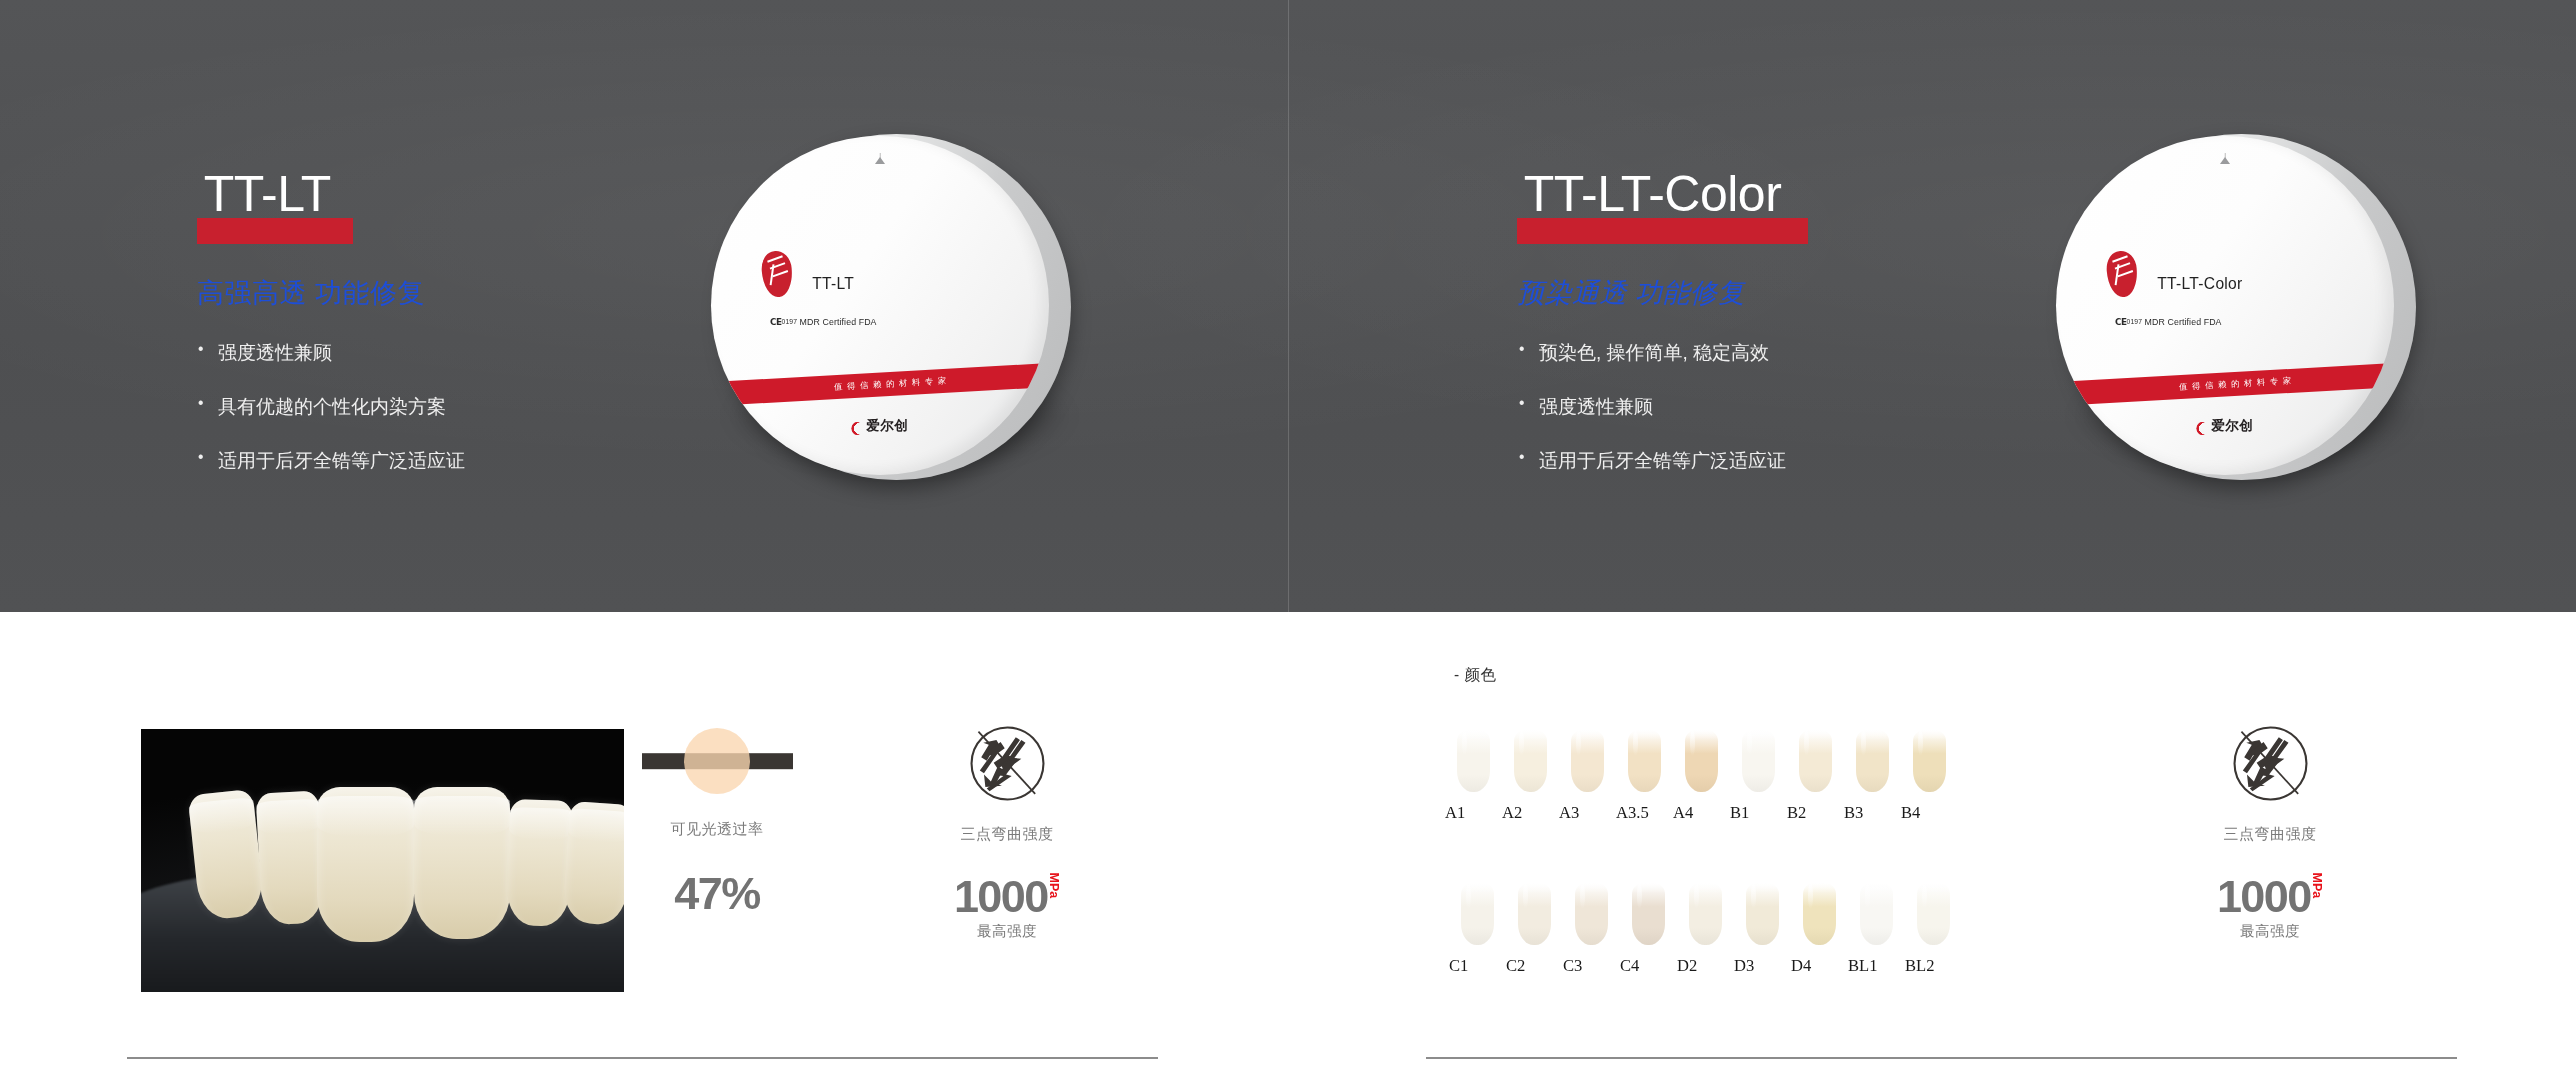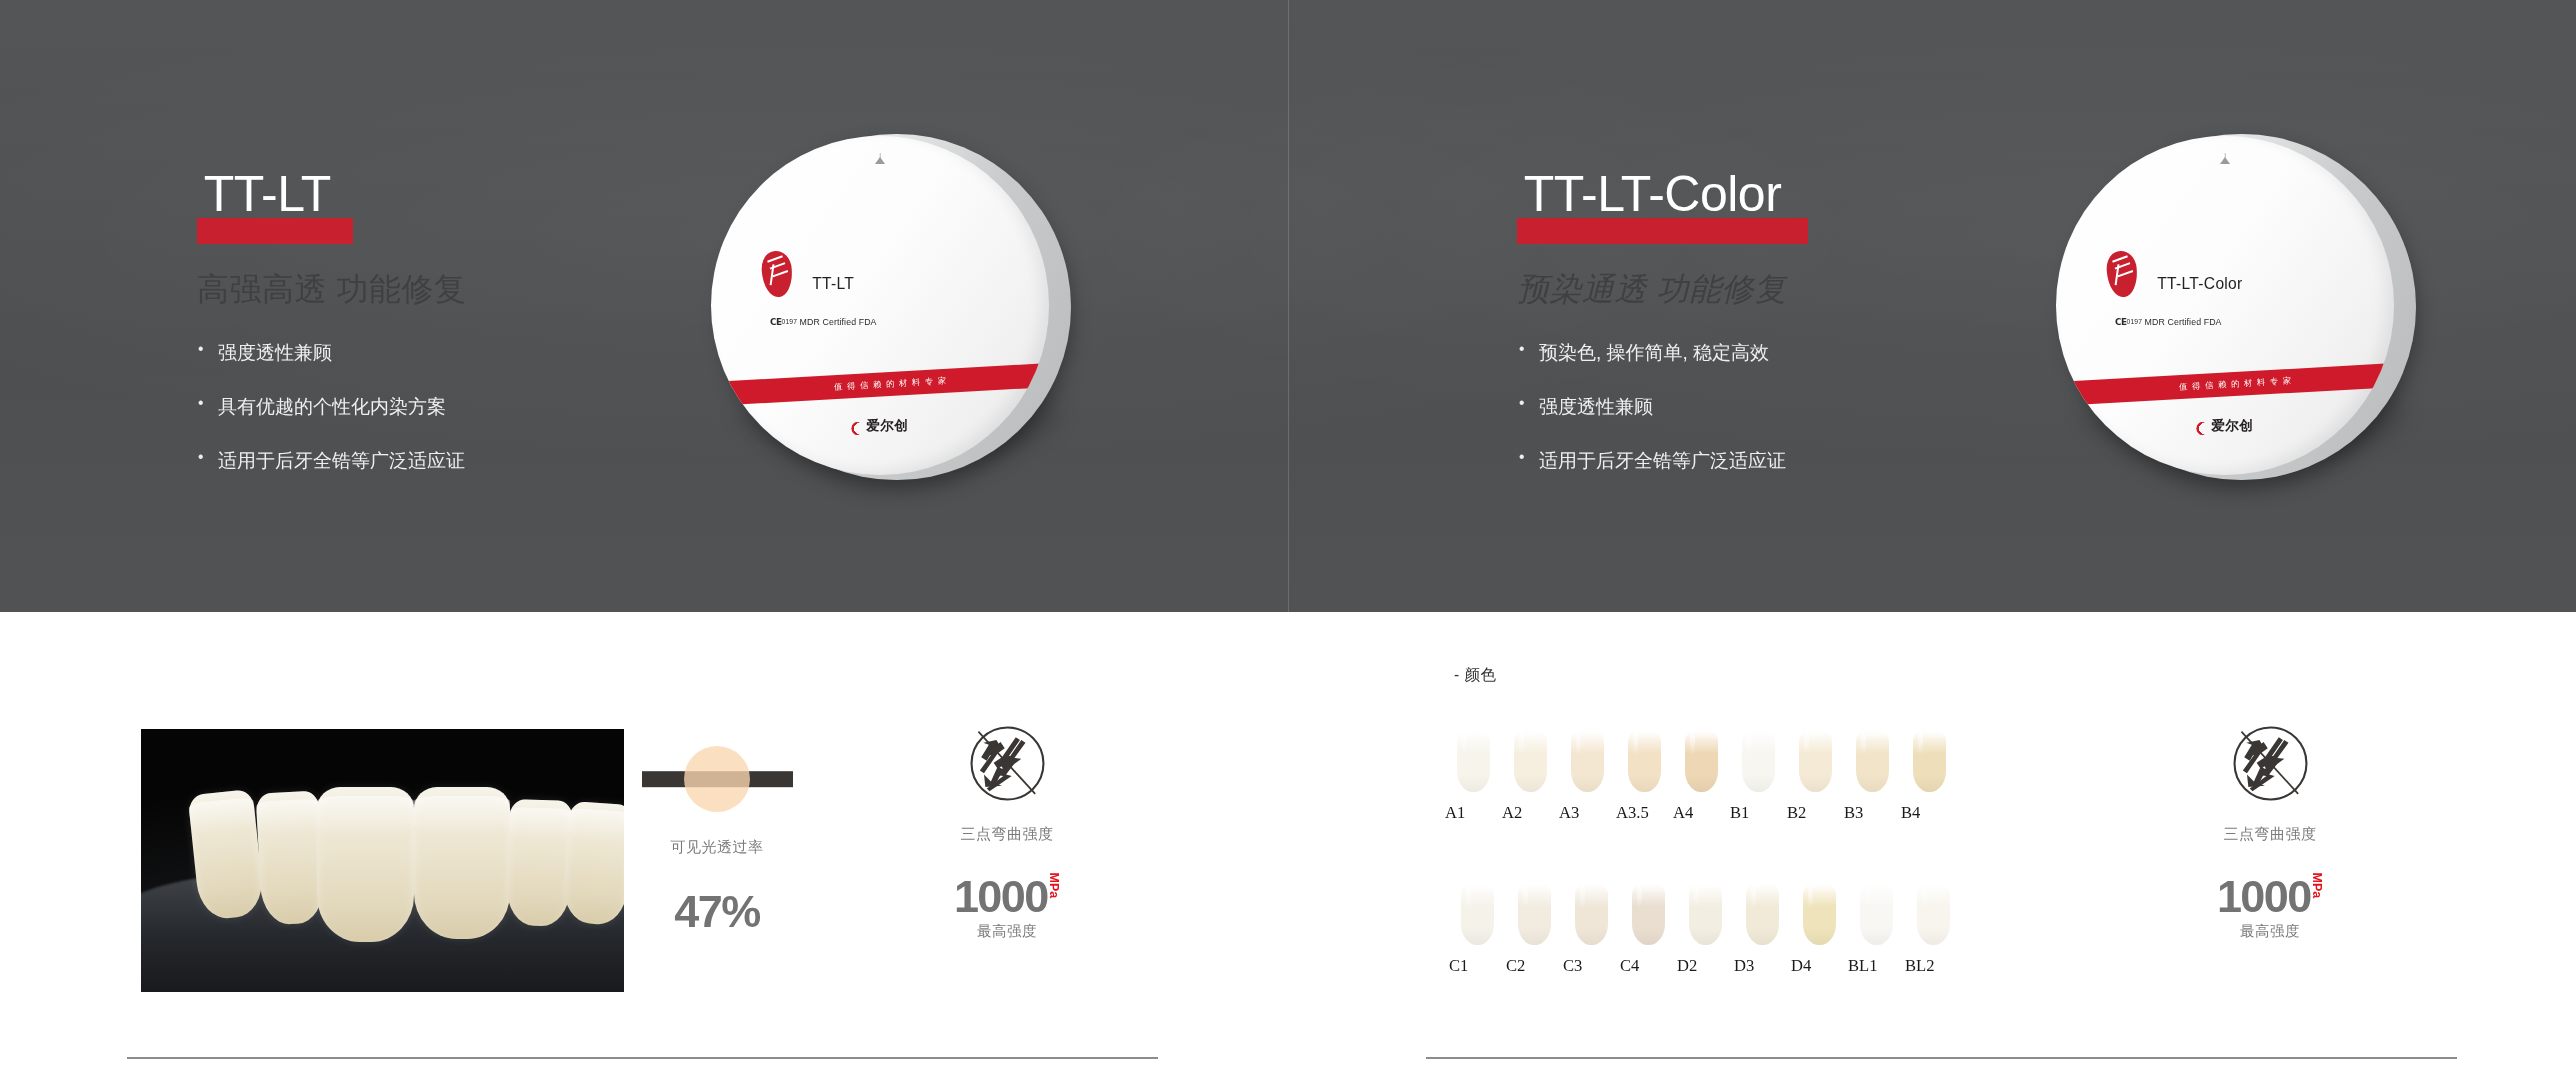--- a/index.html
+++ b/index.html
@@ -35,22 +35,22 @@
     position:absolute; left:0; top:49px; height:26px; background:#C8202E;
   }
   .headline.ttlt  .bar { width:156px; }
   .headline.color .bar { width:291px; }
   .headline .txt {
     position:relative; color:#ffffff; font-size:50px; line-height:1;
     letter-spacing:-0.5px; font-weight:400; padding-left:6.8px; white-space:nowrap;
     font-family:"Liberation Sans","DejaVu Sans",sans-serif;
   }
   .subtitle {
-    position:absolute; left:197px; top:273px; color:#404040;
-    font-size:32px; line-height:1; letter-spacing:0.5px; white-space:nowrap;
+    position:absolute; left:197px; top:280px; color:#1d4ed8;
+    font-size:27px; line-height:1; letter-spacing:0.5px; white-space:nowrap;
   }
   .bullets { position:absolute; left:198px; top:343px; }
   .bullets li {
     list-style:none; color:#efefef; font-size:19px; line-height:1;
     margin-bottom:35px; white-space:nowrap; position:relative; padding-left:20px;
   }
   .bullets li::before {
     content:"\2022"; position:absolute; left:0; top:-2.1px; font-size:15.6px; color:#efefef;
   }
 
@@ -293,21 +293,21 @@
         <i class="spec"></i>
       </div>
     <div class="tooth t5">
         <i class="spec"></i>
       </div>
     <div class="tooth t6">
         <i class="spec"></i>
       </div>
   </div>
 
-  <div class="stat" style="left:639px; top:740px; width:156px;">
+  <div class="stat" style="left:639px; top:722px; width:156px;">
     <div class="icon-trans">
       <div class="bar"></div>
       <div class="circ"></div>
     </div>
     <div class="cap" style="margin-top:20px;">可见光透过率</div>
     <div class="big" style="margin-top:32px;">47%</div>
   </div>
 
   <div class="stat" style="left:929px; top:722px; width:156px;">
     <div class="icon-flex">

